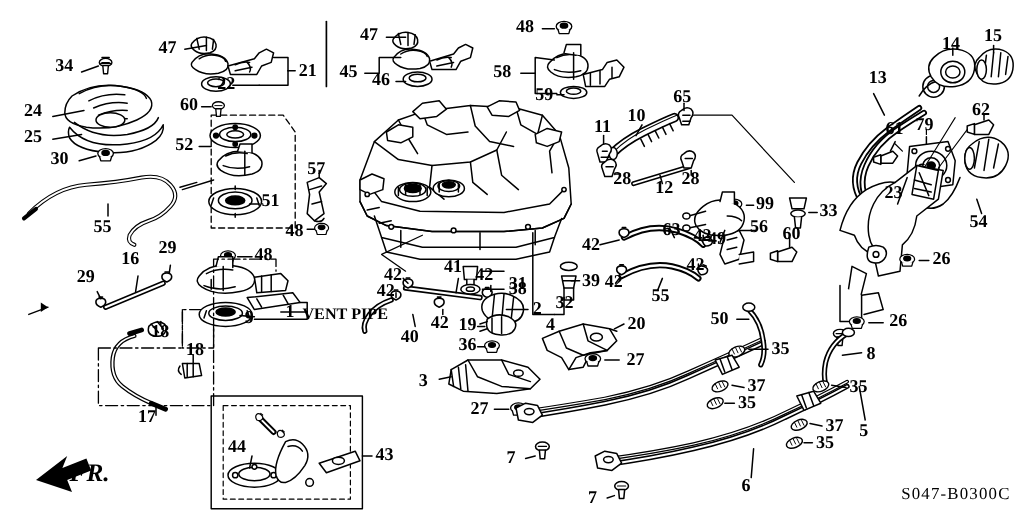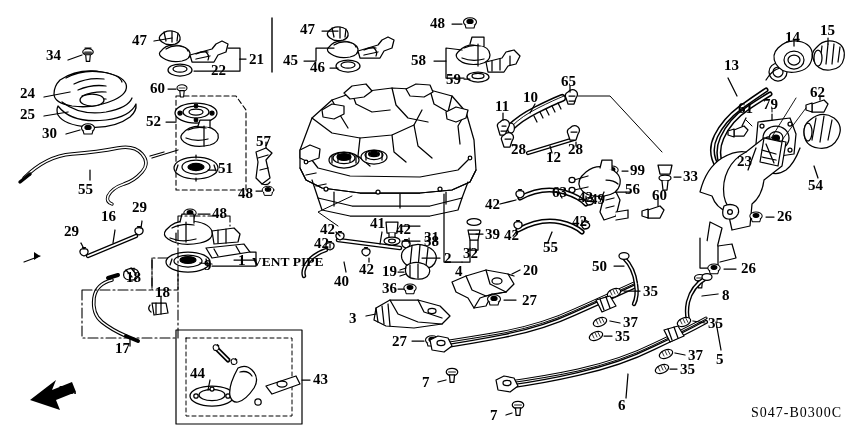--- a/index.html
+++ b/index.html
@@ -7,21 +7,21 @@
     position:relative;width:850px;height:435px;background:#ffffff;
     font-family:"Liberation Serif", serif;overflow:hidden;
   }
   #art{position:absolute;left:0;top:0;width:850px;height:435px;}
   .cal{
     position:absolute;font-family:"Liberation Serif", serif;
     font-size:15px;font-weight:700;color:#000;line-height:1;
     white-space:nowrap;letter-spacing:0px;
   }
   .cal.code{font-size:14px;font-weight:400;letter-spacing:1px;}
-  .cal.fr{font-size:12px;font-weight:700;font-style:italic;}
+  .cal.fr{font-size:21px;font-weight:700;font-style:italic;}
   .cal.pipe{font-size:13.5px;font-weight:700;line-height:1.05;}
 </style>
 </head>
 <body>
 
 <div id="root">
 
   <svg id="art" viewBox="0 0 850 435" xmlns="http://www.w3.org/2000/svg">
     <defs>
       <g id="boltSmall">
@@ -608,21 +608,21 @@
         <path d="M30,400 L56,380 L52,390 L72,382 L76,392 L56,400 L60,410 Z"></path>
       </g>
     </g>
   </svg>
 
   <div class="cal" style="left:46px;top:48px">34</div>
   <div class="cal" style="left:20px;top:86px">24</div>
   <div class="cal" style="left:20px;top:107px">25</div>
   <div class="cal" style="left:42px;top:126px">30</div>
   <div class="cal" style="left:132px;top:33px">47</div>
-  <div class="cal" style="left:211px;top:63px">22</div>
+  <div class="cal" style="left:181px;top:63px">22</div>
   <div class="cal" style="left:249px;top:52px">21</div>
   <div class="cal" style="left:150px;top:81px">60</div>
   <div class="cal" style="left:146px;top:114px">52</div>
   <div class="cal" style="left:218px;top:161px">51</div>
   <div class="cal" style="left:256px;top:134px">57</div>
   <div class="cal" style="left:238px;top:186px">48</div>
   <div class="cal" style="left:78px;top:182px">55</div>
   <div class="cal" style="left:64px;top:224px">29</div>
   <div class="cal" style="left:101px;top:209px">16</div>
   <div class="cal" style="left:132px;top:200px">29</div>

